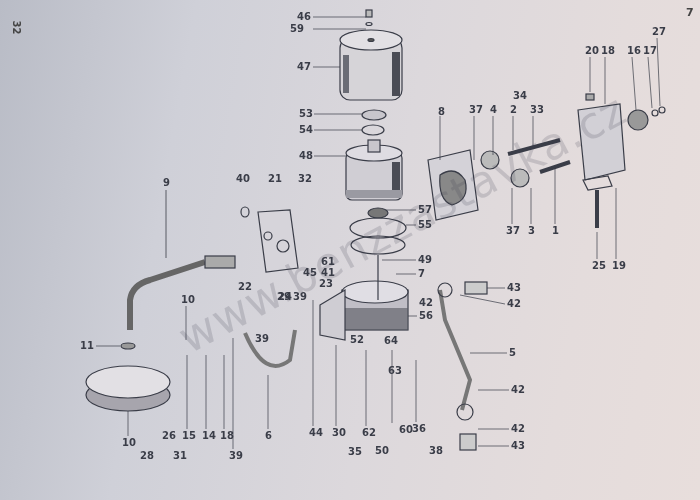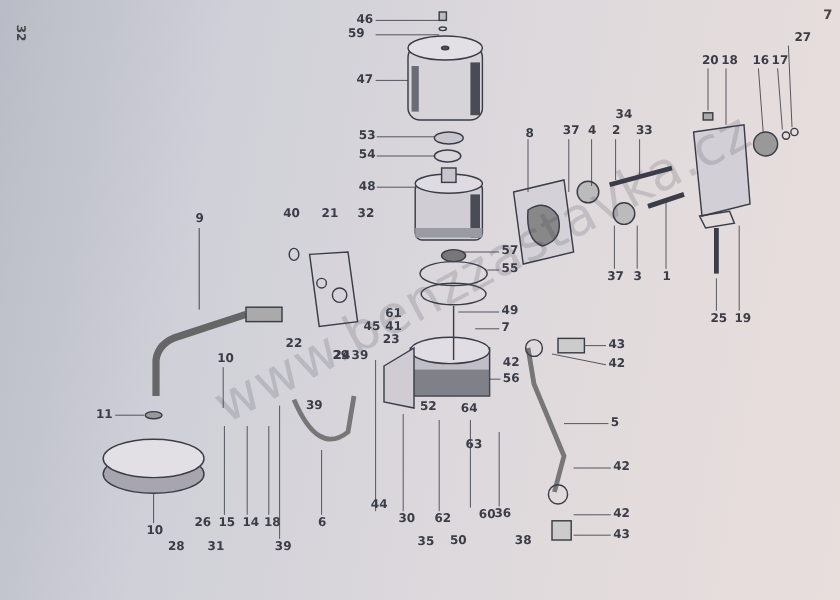--- a/index.html
+++ b/index.html
@@ -179,21 +179,21 @@
       <div class="lbl" style="left: 438px; top: 107px;">8</div>
       <div class="lbl" style="left: 469px; top: 105px;">37</div>
       <div class="lbl" style="left: 490px; top: 105px;">4</div>
       <div class="lbl" style="left: 510px; top: 105px;">2</div>
       <div class="lbl" style="left: 513px; top: 91px;">34</div>
       <div class="lbl" style="left: 530px; top: 105px;">33</div>
       <div class="lbl" style="left: 585px; top: 46px;">20</div>
       <div class="lbl" style="left: 601px; top: 46px;">18</div>
       <div class="lbl" style="left: 627px; top: 46px; text-align: center;">16</div>
       <div class="lbl" style="left: 643px; top: 46px;">17</div>
-      <div class="lbl" style="left: 652px; top: 27px; margin-left: 10px;">27</div>
+      <div class="lbl" style="left: 652px; top: 27px;">27</div>
       <div class="lbl" style="left: 506px; top: 226px;">37</div>
       <div class="lbl" style="left: 528px; top: 226px;">3</div>
       <div class="lbl" style="left: 552px; top: 226px;">1</div>
       <div class="lbl" style="left: 592px; top: 261px;">25</div>
       <div class="lbl" style="left: 612px; top: 261px;">19</div>
       <div class="lbl" style="left: 507px; top: 283px;">43</div>
       <div class="lbl" style="left: 507px; top: 299px;">42</div>
       <div class="lbl" style="left: 419px; top: 298px;">42</div>
       <div class="lbl" style="left: 419px; top: 311px;">56</div>
       <div class="lbl" style="left: 350px; top: 335px;">52</div>
@@ -205,21 +205,21 @@
       <div class="lbl" style="left: 511px; top: 441px;">43</div>
       <div class="lbl" style="left: 122px; top: 438px;">10</div>
       <div class="lbl" style="left: 182px; top: 431px;">15</div>
       <div class="lbl" style="left: 202px; top: 431px;">14</div>
       <div class="lbl" style="left: 220px; top: 431px;">18</div>
       <div class="lbl" style="left: 229px; top: 451px;">39</div>
       <div class="lbl" style="left: 265px; top: 431px;">6</div>
       <div class="lbl" style="left: 162px; top: 431px;">26</div>
       <div class="lbl" style="left: 140px; top: 451px;">28</div>
       <div class="lbl" style="left: 173px; top: 451px;">31</div>
-      <div class="lbl" style="left: 309px; top: 416px; text-align: right;">44</div>
+      <div class="lbl" style="left: 309px; top: 428px; text-align: right;">44</div>
       <div class="lbl" style="left: 332px; top: 428px;">30</div>
       <div class="lbl" style="left: 362px; top: 428px;">62</div>
       <div class="lbl" style="left: 388px; top: 425px; margin-left: 11px;">60</div>
       <div class="lbl" style="left: 412px; top: 424px;">36</div>
       <div class="lbl" style="left: 348px; top: 447px;">35</div>
       <div class="lbl" style="left: 375px; top: 446px;">50</div>
       <div class="lbl" style="left: 397px; top: 446px; margin-left: 32px;">38</div>
     </div>
 </div>
 

